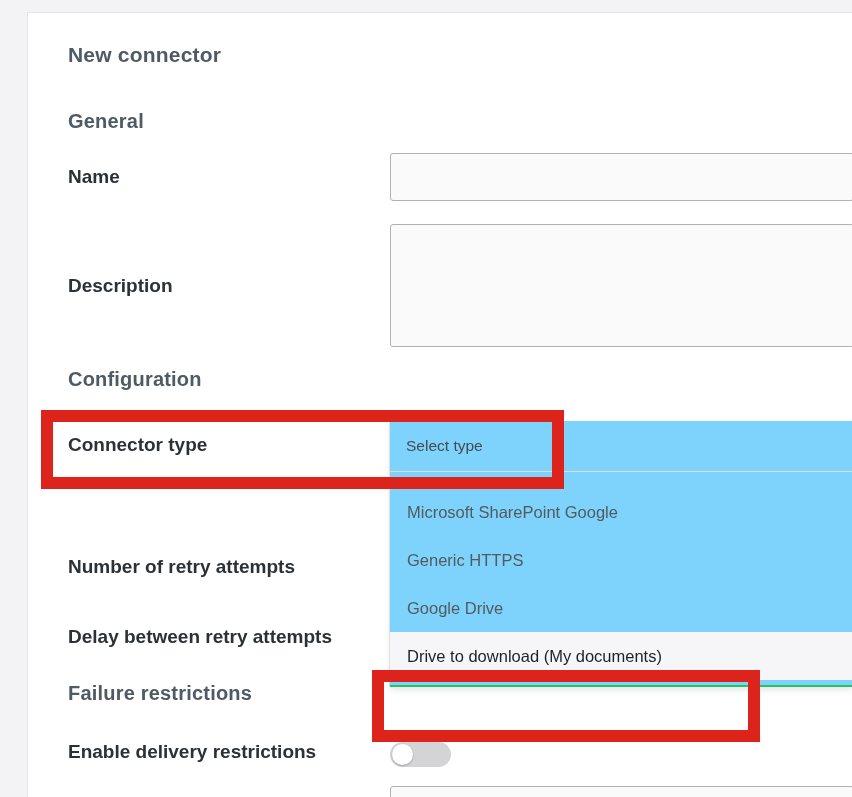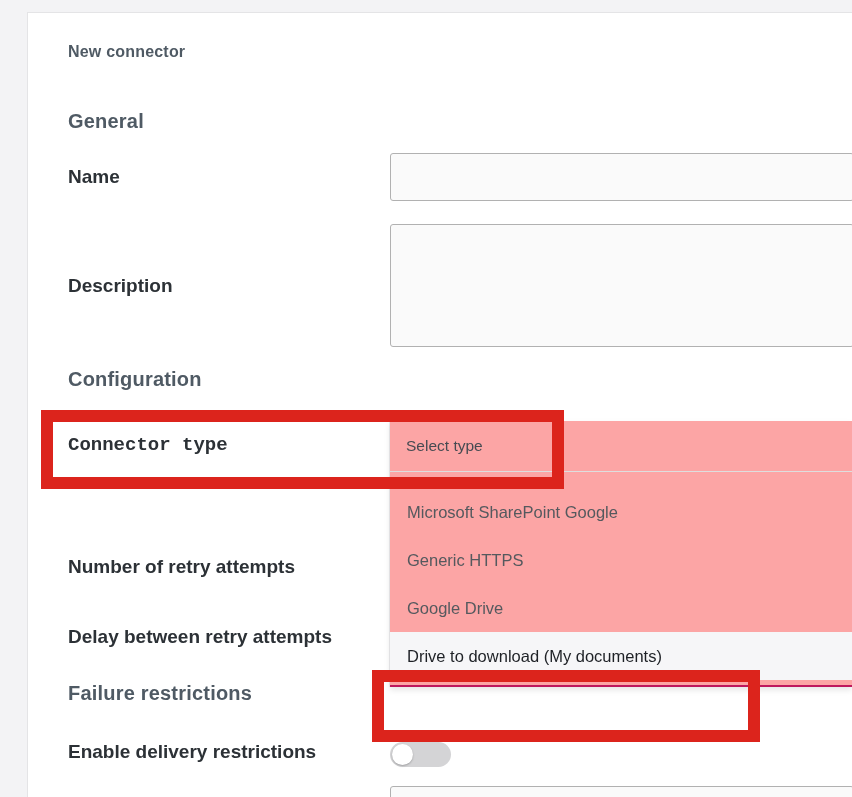--- a/index.html
+++ b/index.html
@@ -17,21 +17,21 @@
     position:absolute;
     left:27px;top:12px;
     width:826px;height:786px;
     background:#ffffff;
     border:1px solid #e4e4e6;
     box-sizing:border-box;
   }
   .heading{
     position:absolute;
     left:68px;
-    font-size:16px;
+    font-size:21px;
     font-weight:600;
     letter-spacing:0.2px;
     color:#4f5a64;
     white-space:nowrap;
   }
   .sub-heading{
     position:absolute;
     left:68px;
     font-size:20px;
     font-weight:600;
@@ -59,23 +59,23 @@
     font-size:15px;
     color:#2c3136;
     padding:6px 10px;
     outline:none;
     resize:none;
   }
   .dropdown-panel{
     position:absolute;
     left:390px;top:421px;
     width:462px;
-    background:#fca5a5;
+    background:#7dd3fc;
     box-shadow:0 3px 6px rgba(0,0,0,0.10), -1px 0 0 #ececee;
-    border-bottom:2px solid #be185d;
+    border-bottom:2px solid #22c55e;
     z-index:10;
   }
   .select-row{
     height:50px;
     line-height:50px;
     padding-left:16px;
     font-size:15.5px;
     color:#464b52;
     border-bottom:1px solid #dedede;
     cursor:pointer;
@@ -122,21 +122,21 @@
   #anno1{left:41px;top:410px;width:523px;height:79px;}
   #anno2{left:372px;top:670px;width:388px;height:72px;}
   
   #page-title{top:43px;}
   #general-heading{top:102px;margin-top:8px;}
   #name-label{top:166px;}
   #name-input{top:153px;height:48px;}
   #description-label{top:275px;}
   #description-input{top:224px;height:123px;}
   #configuration-heading{top:368px;}
-  #connector-type-label{top:434px;font-family:Liberation Mono, monospace;}
+  #connector-type-label{top:434px;}
   #failure-heading{top:492px;}
   #retry-label{top:556px;}
   #delay-label{top:626px;}
   #delivery-heading{top:682px;}
   #enable-label{top:741px;}
   #bottom-field{top:786px;height:46px;}
 </style>
 </head>
 <body>
 

